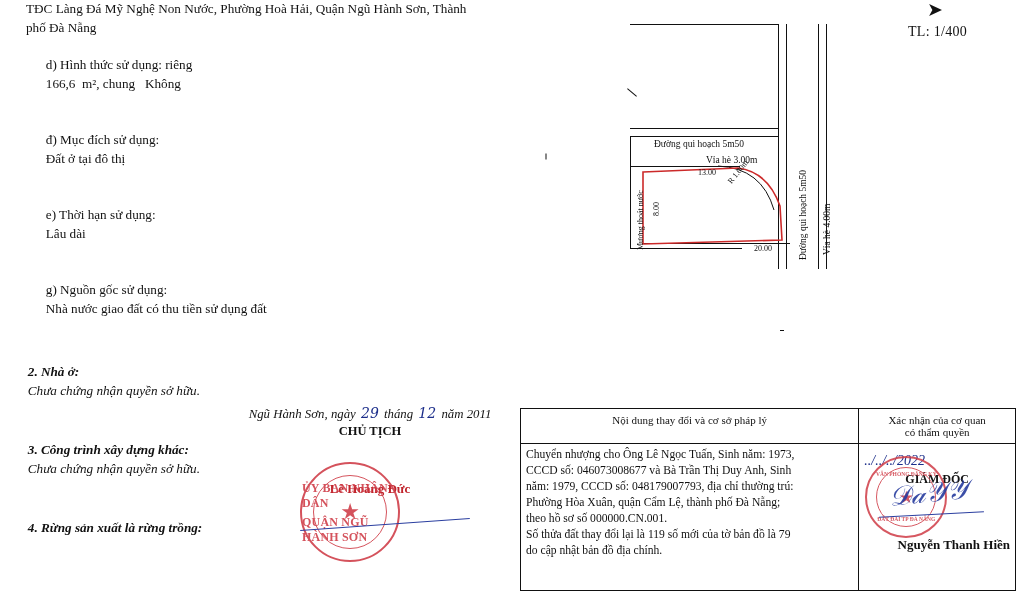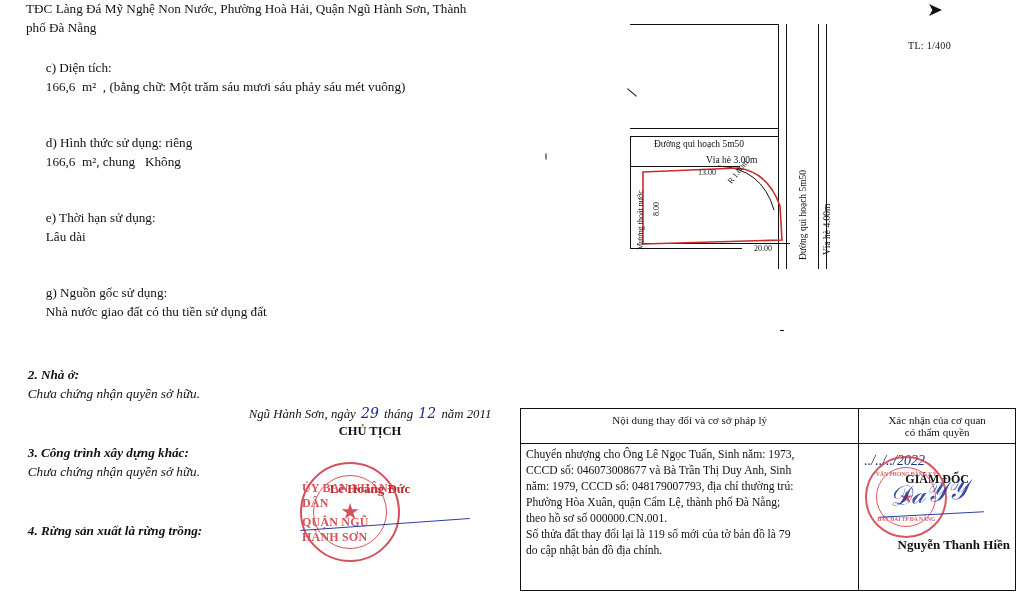--- a/index.html
+++ b/index.html
@@ -70,23 +70,22 @@
   .north .arrow {
     display: block;
     font-size: 19px;
     line-height: 15px;
     color: #111;
   }
   .scale-label {
     position: absolute;
     left: 908px;
     top: 24px;
-    font-size: 10px;
+    font-size: 14px;
     letter-spacing: .3px;
-    margin-top: 16px;
   }
 
   .rd-line {
     position: absolute;
     background: #111;
   }
   .rd-h { height: 1px; }
   .rd-v { width: 1px; }
 
   .lbl {
@@ -324,27 +323,27 @@
 </head>
 <body>
 
 <div class="page">
 
   <div class="left-text">
 
     <div class="ln indent">TĐC Làng Đá Mỹ Nghệ Non Nước, Phường Hoà Hải, Quận Ngũ Hành Sơn, Thành</div>
     <div class="ln indent">phố Đà Nẵng</div>
 
-    <div class="ln indent gap-top-4">
-      <span>c) Diện tích:</span>
-      <span>166,6  m²  , (bằng chữ: Một trăm sáu mươi sáu phảy sáu mét vuông)</span>
-    </div>
     <div class="ln indent">
       <span>d) Hình thức sử dụng: riêng</span>
       <span>166,6  m², chung   Không</span>
+    </div>
+    <div class="ln indent">
+      <span>đ) Mục đích sử dụng:</span>
+      <span>Đất ở tại đô thị</span>
     </div>
     <div class="ln indent">
       <span>e) Thời hạn sử dụng:</span>
       <span>Lâu dài</span>
     </div>
     <div class="ln indent">
       <span>g) Nguồn gốc sử dụng:</span>
       <span>Nhà nước giao đất có thu tiền sử dụng đất</span>
     </div>
 

